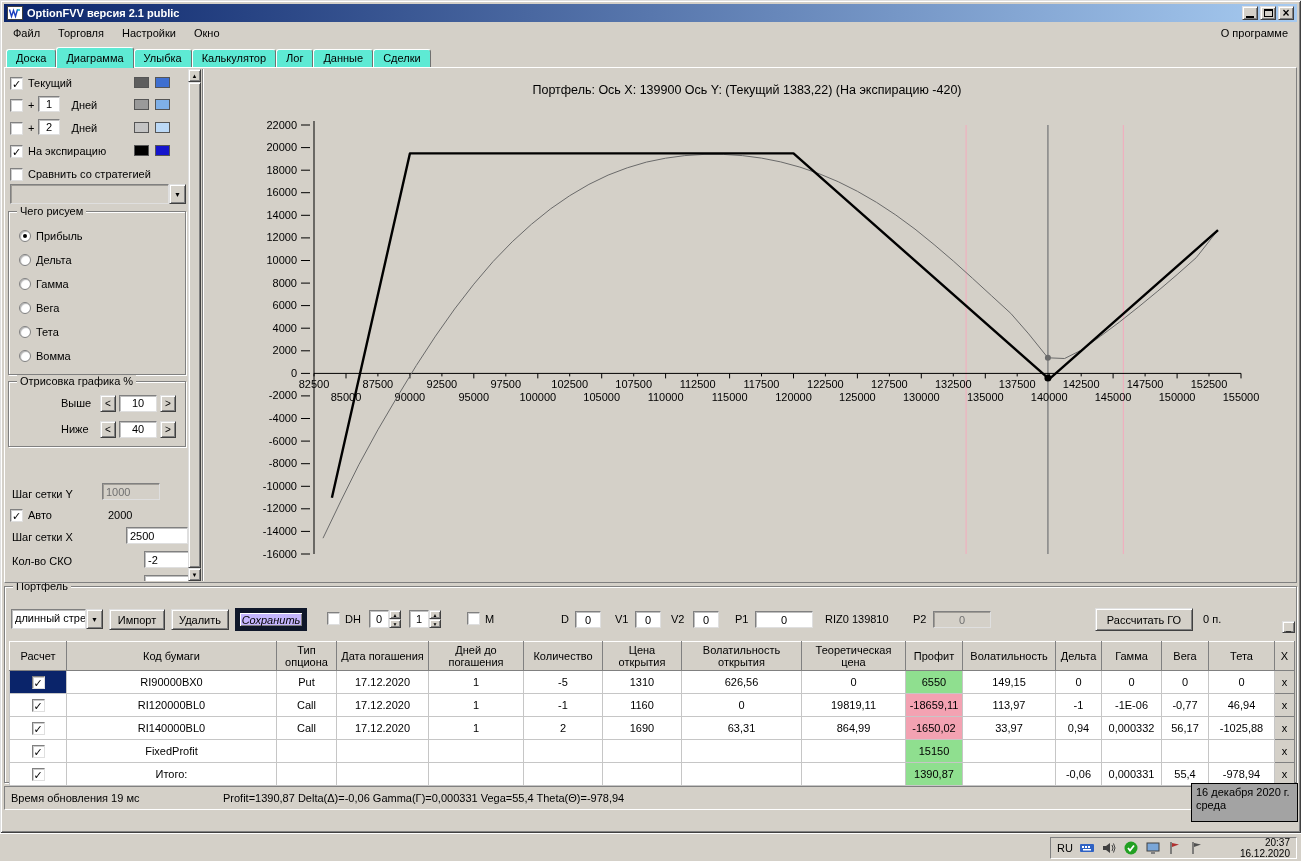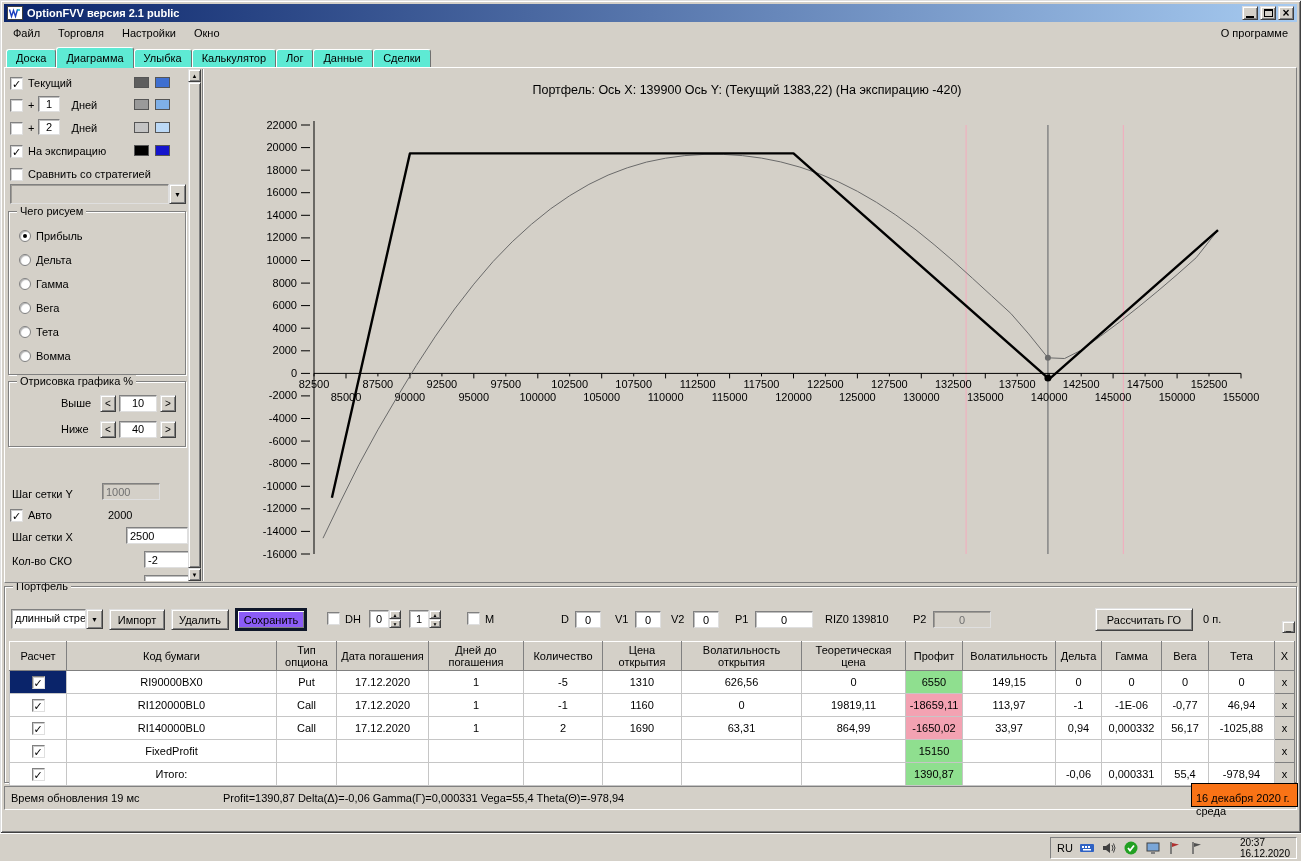--- a/index.html
+++ b/index.html
@@ -1,22 +1,22 @@
 <!DOCTYPE html>
 <html><head>
 <meta charset="utf-8">
 <style>
   html,body{margin:0;padding:0;}
   .desktop{position:relative;width:1301px;height:861px;background:#d4d0c8;
     font-family:"Liberation Sans","DejaVu Sans",sans-serif;font-size:11px;color:#000;overflow:hidden;}
   .btn{background:#d4d0c8;border:1px solid;border-color:#dfdfdf #404040 #404040 #dfdfdf;
     box-shadow:inset 1px 1px 0 #fff, inset -1px -1px 0 #808080;text-align:center;cursor:default;
     display:flex;align-items:center;justify-content:center;box-sizing:border-box;}
-  .btn-default{background:#8b5cf6;border:3px solid #0f172a;
-    box-shadow:inset 1px 1px 0 #fff, inset -1px -1px 0 #808080;}
+  .btn-default{background:#c4b5fd;border:5px solid #0f172a;
+    box-shadow:inset 1px 1px 0 #fff, inset -1px -1px 0 #808080;font-style:italic;}
   .sunken{background:#fff;border:1px solid;border-color:#808080 #dfdfdf #dfdfdf #808080;
     box-shadow:inset 1px 1px 0 rgba(0,0,0,.25);box-sizing:border-box;}
   input.sunken{font:inherit;padding:0 3px;margin:0;outline:none;}
   .disabled{background:#d4d0c8 !important;color:#707070;}
   .groupbox{position:absolute;border:1px solid #808080;box-shadow:inset 1px 1px 0 #fff,1px 1px 0 #fff;box-sizing:border-box;}
   .glabel{position:absolute;top:-7px;left:8px;background:#d4d0c8;padding:0 3px;line-height:13px;}
   .win-check{width:13px;height:13px;background:#fff;border:1px solid;border-color:#808080 #dfdfdf #dfdfdf #808080;
     box-shadow:inset 1px 1px 0 rgba(0,0,0,.2);font-size:11px;line-height:12px;text-align:center;
     font-weight:bold;box-sizing:border-box;flex:none;}
   .radio{width:12px;height:12px;border-radius:50%;background:#fff;border:1px solid #808080;
@@ -87,28 +87,28 @@
   .cell-checkcell{padding:0 !important;}
   .cell-checkcell .win-check{margin:0 auto;}
   .cell-sel{background:#0a246a;}
   .cell-green{background:#8fdf8f;}
   .cell-pink{background:#f3a2b2;}
   .cell-x{background:#d4d0c8;border-color:#fff #808080 #808080 #fff !important;}
   
   .statusbar{position:absolute;left:4px;top:786px;width:1293px;height:24px;box-sizing:border-box;
     border:1px solid;border-color:#808080 #fff #fff #808080;display:flex;align-items:center;padding:0 6px;}
   .sb-left{display:inline-block;width:212px;}
-  .tooltip{position:absolute;left:1191px;top:783px;width:107px;height:24px;background:#f97316;
-    border:1px solid #000;box-sizing:border-box;padding:8px 4px;line-height:13px;z-index:99;}
+  .tooltip{position:absolute;left:1191px;top:783px;width:107px;height:39px;background:#a3a3a3;
+    border:1px solid #000;box-sizing:border-box;padding:2px 4px;line-height:13px;z-index:99;}
   .taskbar{position:absolute;left:0;top:833px;width:1301px;height:28px;background:#d4d0c8;
     border-top:1px solid #fff;box-sizing:border-box;}
   .tray{position:absolute;left:1050px;right:4px;top:3px;height:22px;border:1px solid;
     border-color:#808080 #fff #fff #808080;display:flex;align-items:center;padding:0 6px;gap:6px;box-sizing:border-box;}
   .tray-icon{width:16px;height:16px;flex:none;}
-  .clock{margin-left:auto;text-align:left;font-size:10px;line-height:11px;}
+  .clock{margin-left:auto;text-align:right;font-size:10px;line-height:11px;}
 </style>
 </head>
 <body>
 
 <div class="desktop">
   <div class="window">
 
     <div class="titlebar">
       <span class="title-icon">
         <svg width="16" height="14" viewBox="0 0 16 14">

